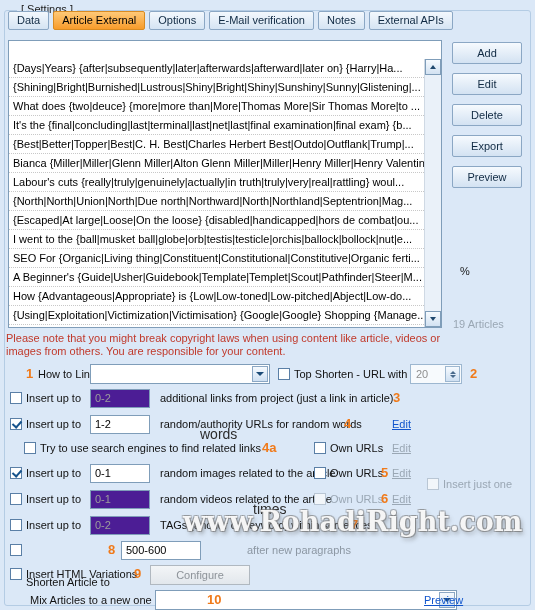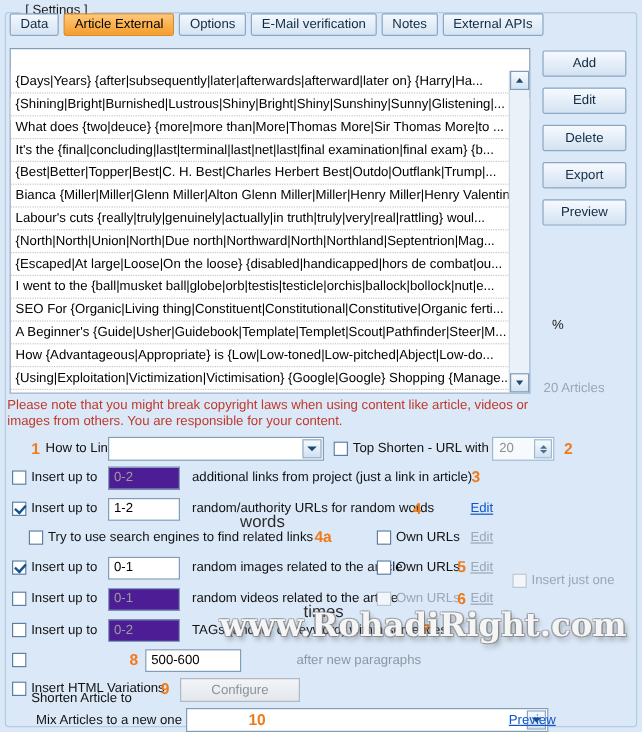--- a/index.html
+++ b/index.html
@@ -356,21 +356,21 @@
 </div>
 
 <div class="btncol">
   <div class="sidebtn">Add</div>
   <div class="sidebtn">Edit</div>
   <div class="sidebtn">Delete</div>
   <div class="sidebtn">Export</div>
   <div class="sidebtn">Preview</div>
 </div>
 <div class="percent-label">%</div>
-<div class="articles-count">20 Articles</div>
+<div class="articles-count">19 Articles</div>
 
 <div class="warning">Please note that you might break copyright laws when using content like article, videos or images from others. You are responsible for your content.</div>
 
 <div class="form">
 
   <div class="row">
     <span class="num abs" style="left:26px; top:2px;">1</span>
     <span class="lbl abs" style="left:38px; top:4px;">How to Link</span>
     <span class="combo abs" style="left:90px; top:0px; width:180px;">
       <span>Sentence at the bottom</span>

